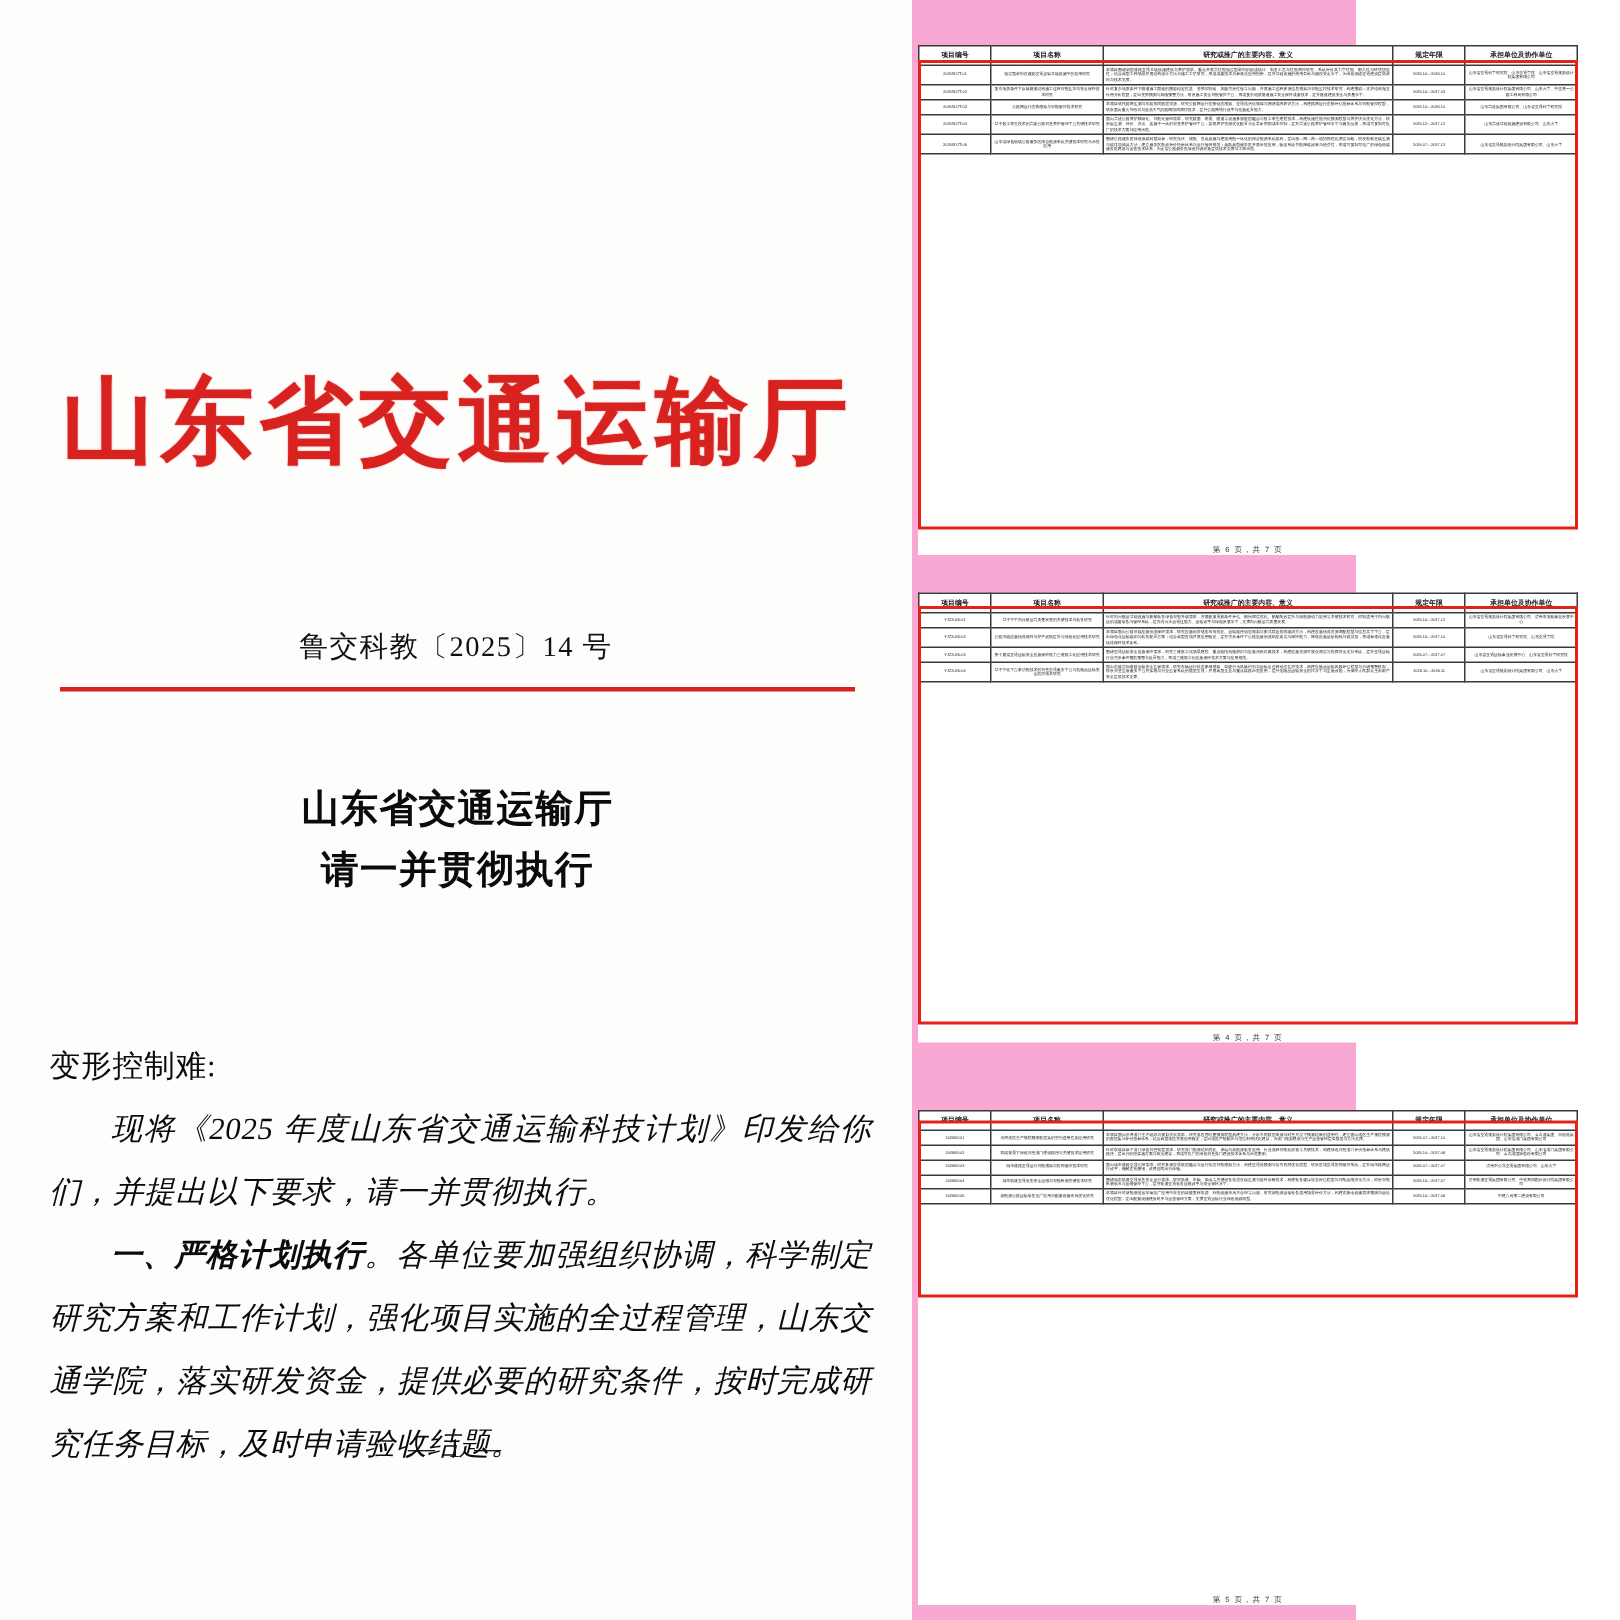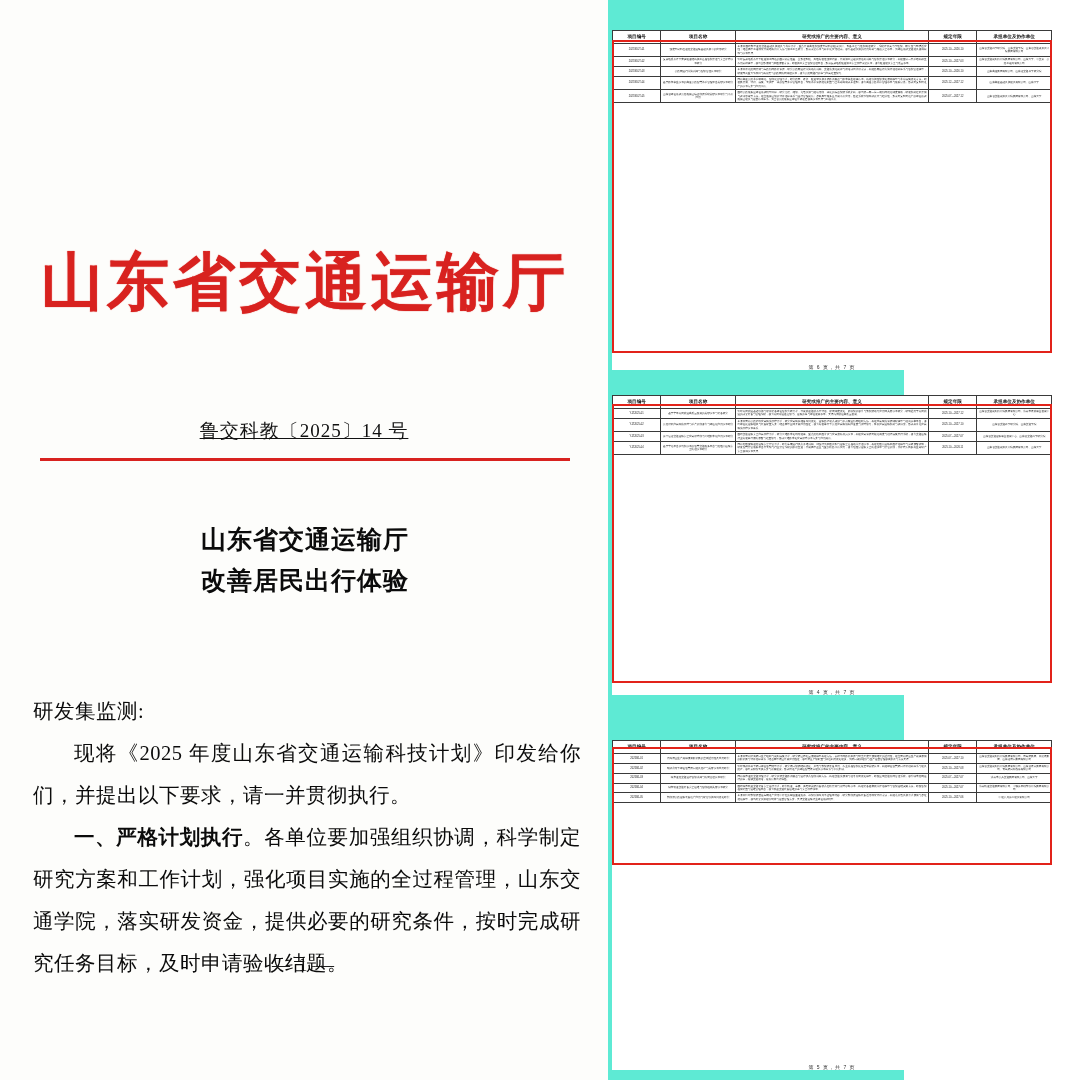--- a/index.html
+++ b/index.html
@@ -6,21 +6,21 @@
   html, body {
     margin: 0; padding: 0;
     width: 1080px; height: 1080px;
     background: #ffffff;
     font-family: "Liberation Serif", serif;
     overflow: hidden;
   }
   #page {
     position: relative;
     width: 904px; height: 1080px;
-    background: #5eead4;
+    background: #f9a8d4;
   }
 
   
   .doc-left {
     position: absolute;
     left: 0; top: 0;
     width: 608px; height: 1080px;
     background: #fdfdfb;
     padding: 0;
   }
@@ -39,21 +39,20 @@
     text-shadow: 0 0 1px #d8221f;
   }
   .doc-number {
     position: absolute;
     left: 0; top: 418px;
     width: 608px;
     text-align: center;
     font-size: 19px;
     color: #111;
     letter-spacing: 1px;
-    text-decoration: underline;
   }
   .red-rule {
     position: absolute;
     left: 40px; top: 458px;
     width: 530px; height: 3px;
     background: #d8221f;
   }
   .notice-heading {
     position: absolute;
     left: 40px; top: 520px;
@@ -69,21 +68,21 @@
     position: absolute;
     left: 33px; top: 690px;
     width: 548px;
     font-size: 20.5px;
     line-height: 2.05;
     color: #0b0b0b;
     letter-spacing: 0.5px;
     text-align: justify;
   }
   .body-text p { margin: 0; }
-  .indent { text-indent: 2em; }
+  .indent { text-indent: 2em; font-style: italic; }
   .bold-run { font-weight: bold; margin-top: 35px; }
   .page-no {
     position: absolute;
     left: 0; top: 955px;
     width: 608px;
     text-align: center;
     font-size: 18px;
     color: #111;
     letter-spacing: 2px;
   }
@@ -148,25 +147,25 @@
 
 <div id="page">
 
   <div class="doc-left">
     <div class="doc-title">山东省交通运输厅</div>
     <div class="doc-number">鲁交科教〔2025〕14 号</div>
     <div class="red-rule"></div>
 
     <div class="notice-heading">
       <div>山东省交通运输厅</div>
-      <div>改善居民出行体验</div>
+      <div>请一并贯彻执行</div>
     </div>
 
     <div class="body-text">
-      <p>研发集监测:</p>
+      <p>变形控制难:</p>
       <p class="indent">现将《2025 年度山东省交通运输科技计划》印发给你们，并提出以下要求，请一并贯彻执行。</p>
       <p class="indent"><span class="bold-run">一、严格计划执行</span><span>。各单位要加强组织协调，科学制定研究方案和工作计划，强化项目实施的全过程管理，山东交通学院，落实研发资金，提供必要的研究条件，按时完成研究任务目标，及时申请验收结题。</span></p>
     </div>
 
     <div class="page-no">— 1 —</div>
   </div>
 
   <div class="thumb" id="thumb0" style="left:612px; top:30px; width:440px; height:340px;">
     <div class="thumb-inner">
         <div style="position: absolute; inset: 0px 0px 14px;">

